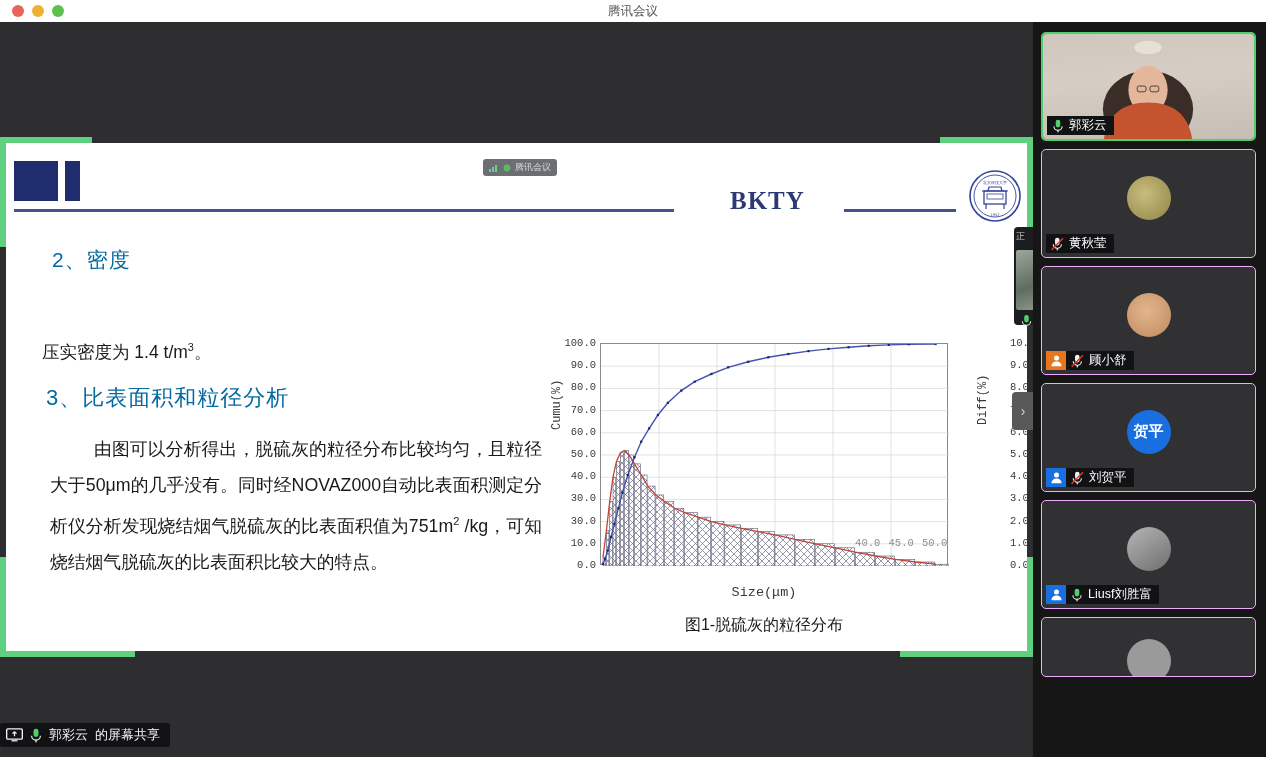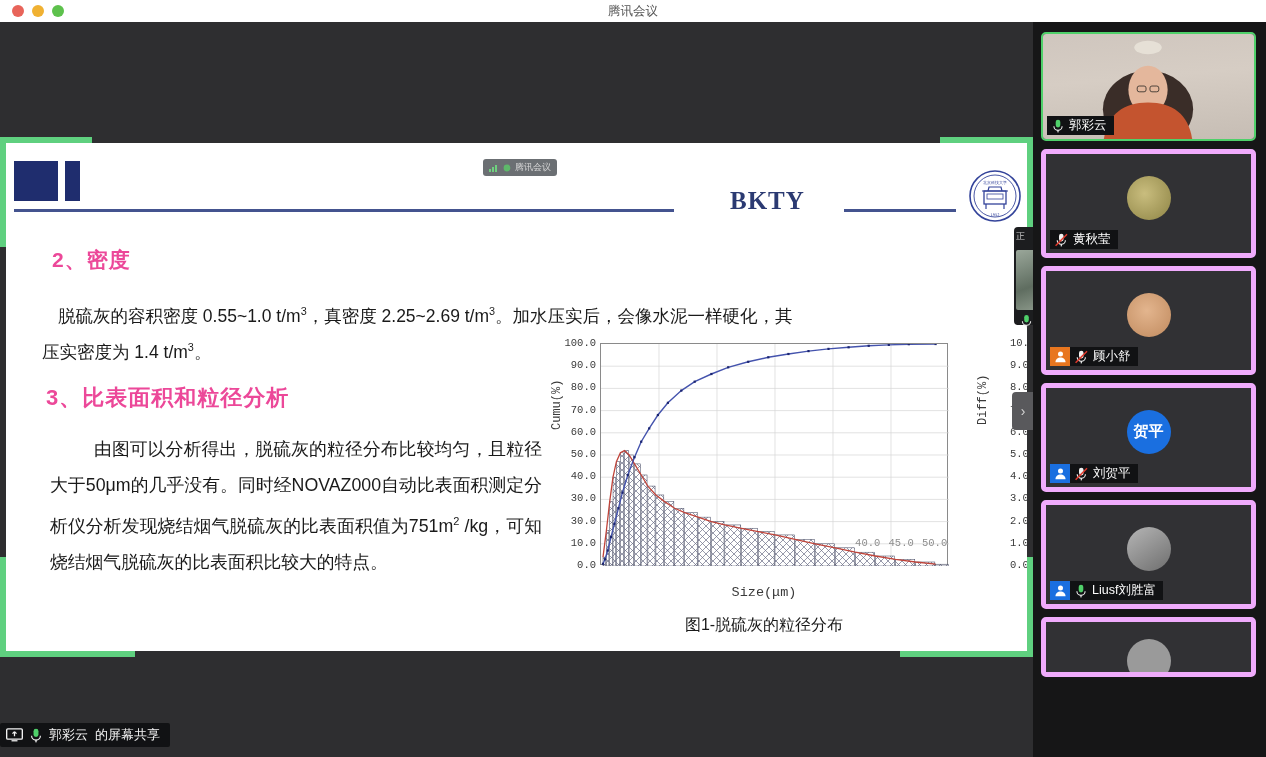--- a/index.html
+++ b/index.html
@@ -44,21 +44,21 @@
   .lm-b { width:15px; height:40px; background:#1f2d6e; }
   .hdr-rule-l { position:absolute; left:8px; top:66px; width:660px; height:3px;
     background:#44538f; }
   .hdr-bkty { position:absolute; left:724px; top:44px; font-family:"Liberation Serif", serif;
     font-weight:bold; font-size:25px; color:#2b3a72; letter-spacing:1px; }
   .hdr-rule-r { position:absolute; left:838px; top:66px; width:112px; height:3px;
     background:#44538f; }
   .seal { position:absolute; left:962px; top:26px; width:54px; height:54px; }
 
   
-  .h-sec { position:absolute; font-weight:bold; color:#ec4899;
+  .h-sec { position:absolute; font-weight:normal; color:#0369a1;
     font-size:21px; letter-spacing:1px; }
   .h-sec.s2 { left:46px; top:103px; }
   .h-sec.s3 { left:40px; top:240px; font-size:22px; }
 
   .body-p { position:absolute; color:#1a1a1a; font-size:17.5px;
     line-height:36px; white-space:nowrap; }
   .p2-l1 { left:52px; top:150px; }
   .p2-l2 { left:36px; top:186px; }
   .p3 { position:absolute; left:44px; top:288px; width:492px;
     color:#1a1a1a; font-size:17.8px; line-height:36px; text-indent:44px;
@@ -108,21 +108,21 @@
   
   .sharebar { position:absolute; left:0; bottom:10px; height:24px;
     background:#111214; display:flex; align-items:center; gap:7px; padding:0 10px 0 6px;
     border-radius:2px; }
   .sharebar .nm { font-size:13px; color:#f2f2f2; }
 
   
   .sidebar { position:absolute; left:1033px; top:22px; width:233px; height:735px;
     background:#161617; padding:10px 8px; overflow:hidden; }
   .tile { position:relative; width:215px; height:109px; margin-bottom:8px;
-    background:#313134; border:5px solid #f0abfc; border-radius:5px; overflow:hidden; }
+    background:#313134; border:1px solid #f0abfc; border-radius:5px; overflow:hidden; }
   .tile.speaking { border:2px solid #4fd06a; }
   .tile-video { position:absolute; inset:0; }
   .namerow { position:absolute; left:4px; bottom:4px; display:flex;
     align-items:center; height:19px; }
   .role-badge { width:20px; height:19px; display:flex; align-items:center;
     justify-content:center; }
   .role-badge.orange { background:#e8761f; }
   .role-badge.blue   { background:#1a6fe0; }
   .nametag { background:#111214; height:19px; display:flex; align-items:center;
     gap:5px; padding:0 7px 0 5px; }
@@ -176,21 +176,20 @@
         <circle cx="27" cy="27" r="21" fill="none" stroke="#33439a" stroke-width="0.9"></circle>
         <rect x="16" y="22" width="22" height="13" fill="none" stroke="#33439a" stroke-width="1.3"></rect>
         <rect x="19" y="25" width="16" height="5" fill="none" stroke="#33439a" stroke-width="0.8"></rect>
         <path d="M14 22h26M18 35v5M36 35v5M20 22l1-4h12l1 4" fill="none" stroke="#33439a" stroke-width="1.2"></path>
         <path d="M27 6a21 21 0 0 1 0 0" fill="none" stroke="#33439a" stroke-width="0.6"></path>
         <text x="27" y="15" font-size="4" fill="#33439a" text-anchor="middle" font-family="DejaVu Sans">北京科技大学</text>
         <text x="27" y="47" font-size="3.6" fill="#33439a" text-anchor="middle" font-family="DejaVu Sans">1952</text>
       </svg>
 
       <div class="h-sec s2">2、密度</div>
-      <div class="body-p p2-l1"><span>脱硫灰的容积密度 0.55~1.0 t/m</span><sup>3</sup><span>，真密度 2.25~2.69 t/m</span><sup>3</sup><span>。加水压实后，会像水泥一样硬化，其</span></div>
       <div class="body-p p2-l2"><span>压实密度为 1.4 t/m</span><sup>3</sup><span>。</span></div>
 
       <div class="h-sec s3">3、比表面积和粒径分析</div>
       <div class="p3"><span>由图可以分析得出，脱硫灰的粒径分布比较均匀，且粒径大于50μm的几乎没有。同时经NOVAZ000自动比表面积测定分析仪分析发现烧结烟气脱硫灰的比表面积值为751m</span><sup>2</sup><span> /kg，可知烧结烟气脱硫灰的比表面积比较大的特点。</span></div>
 
       <div class="chart-wrap">
         <div class="chart-box">
           <div class="plot" id="plot">
             <svg id="chartsvg" width="348" height="222" viewBox="0 0 348 222" preserveAspectRatio="none">
               <defs>

